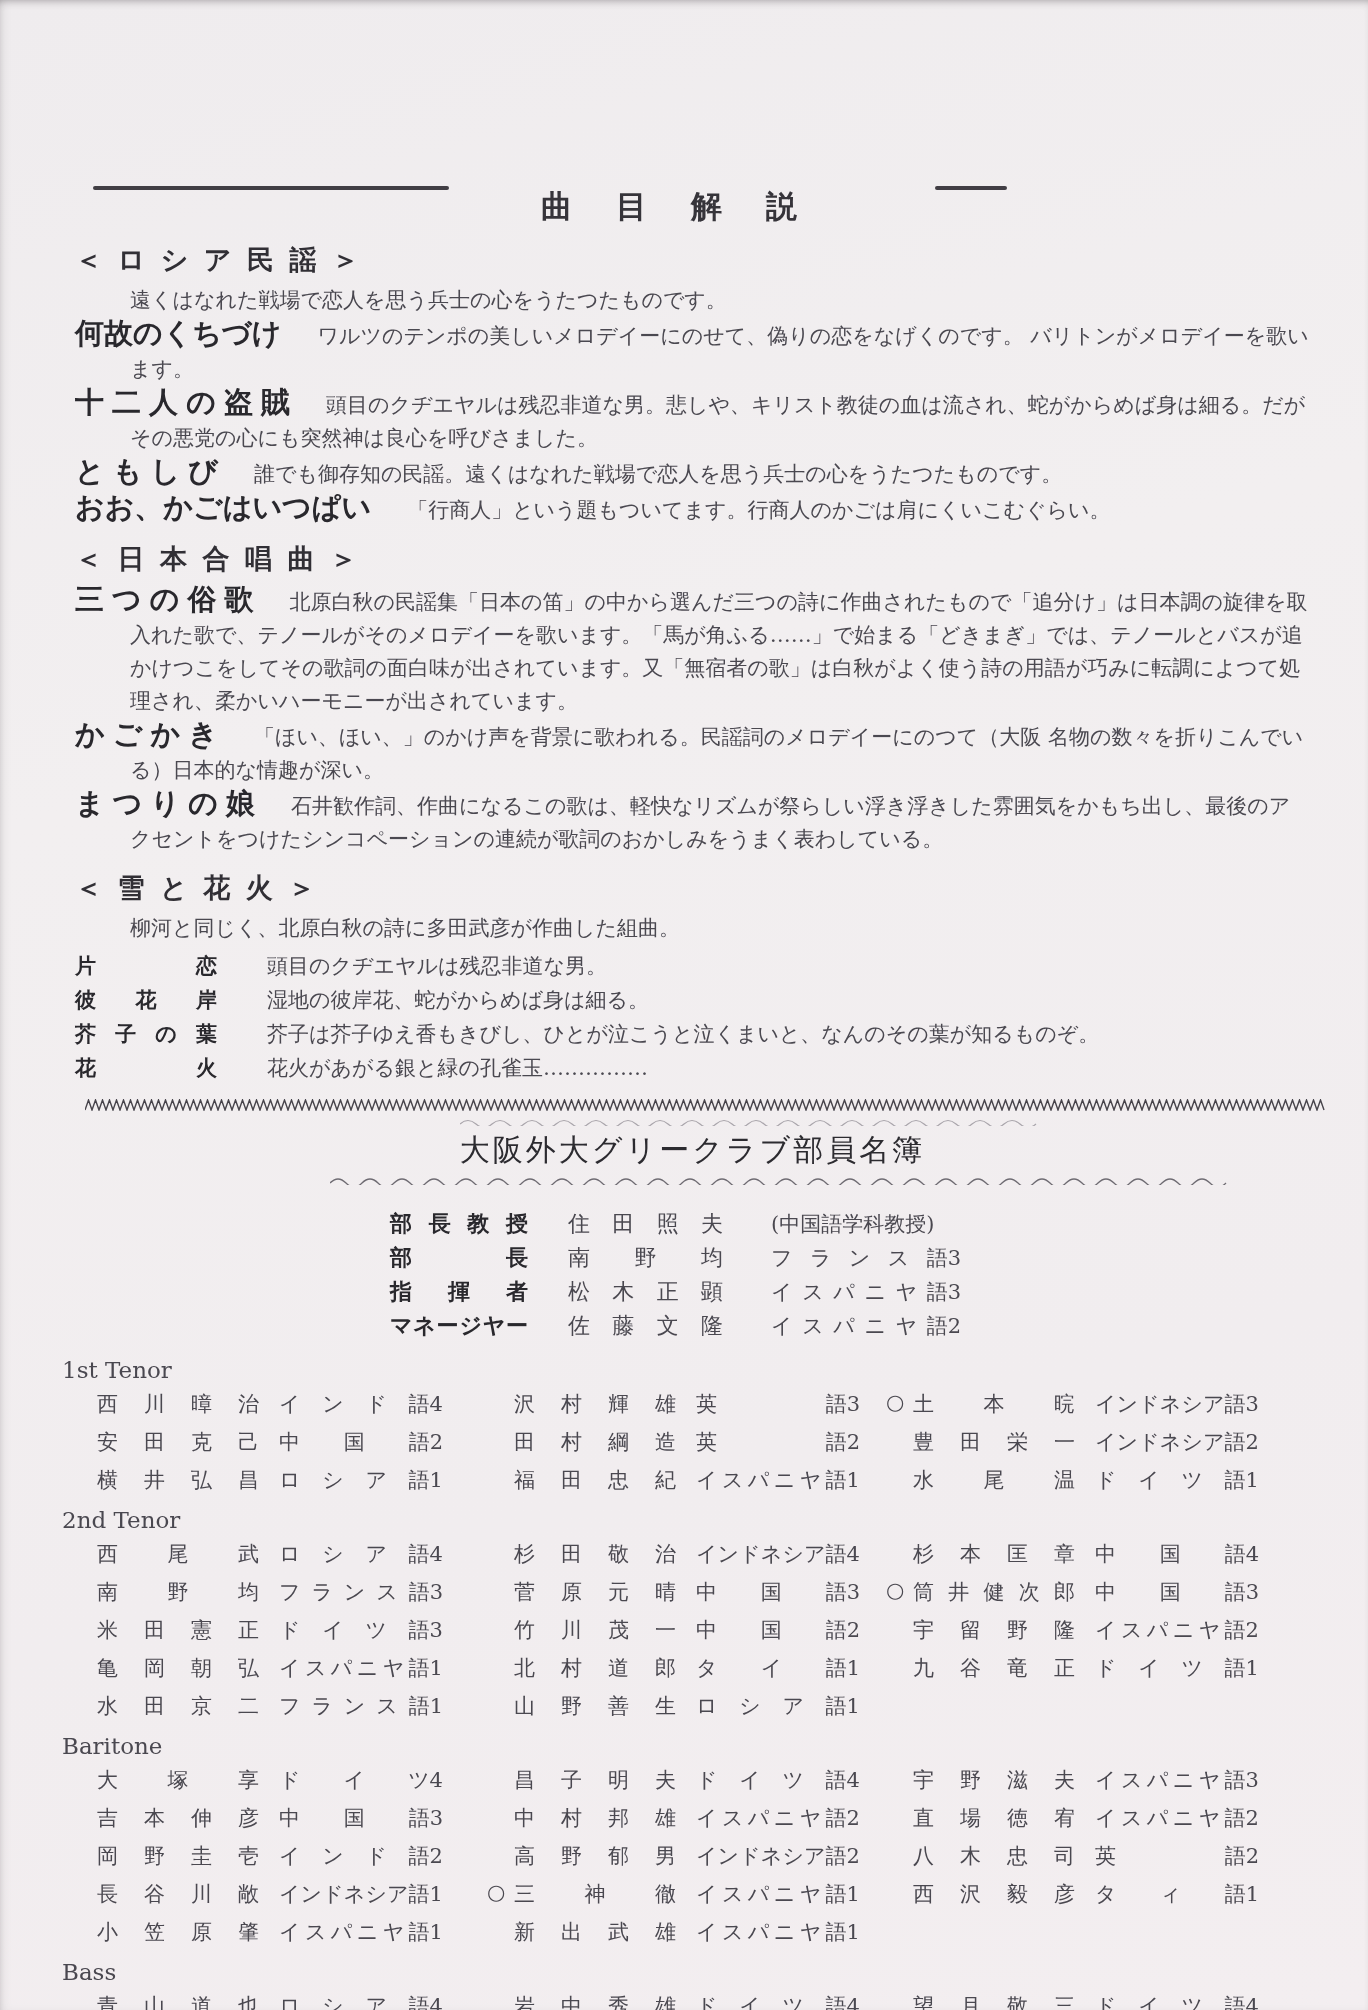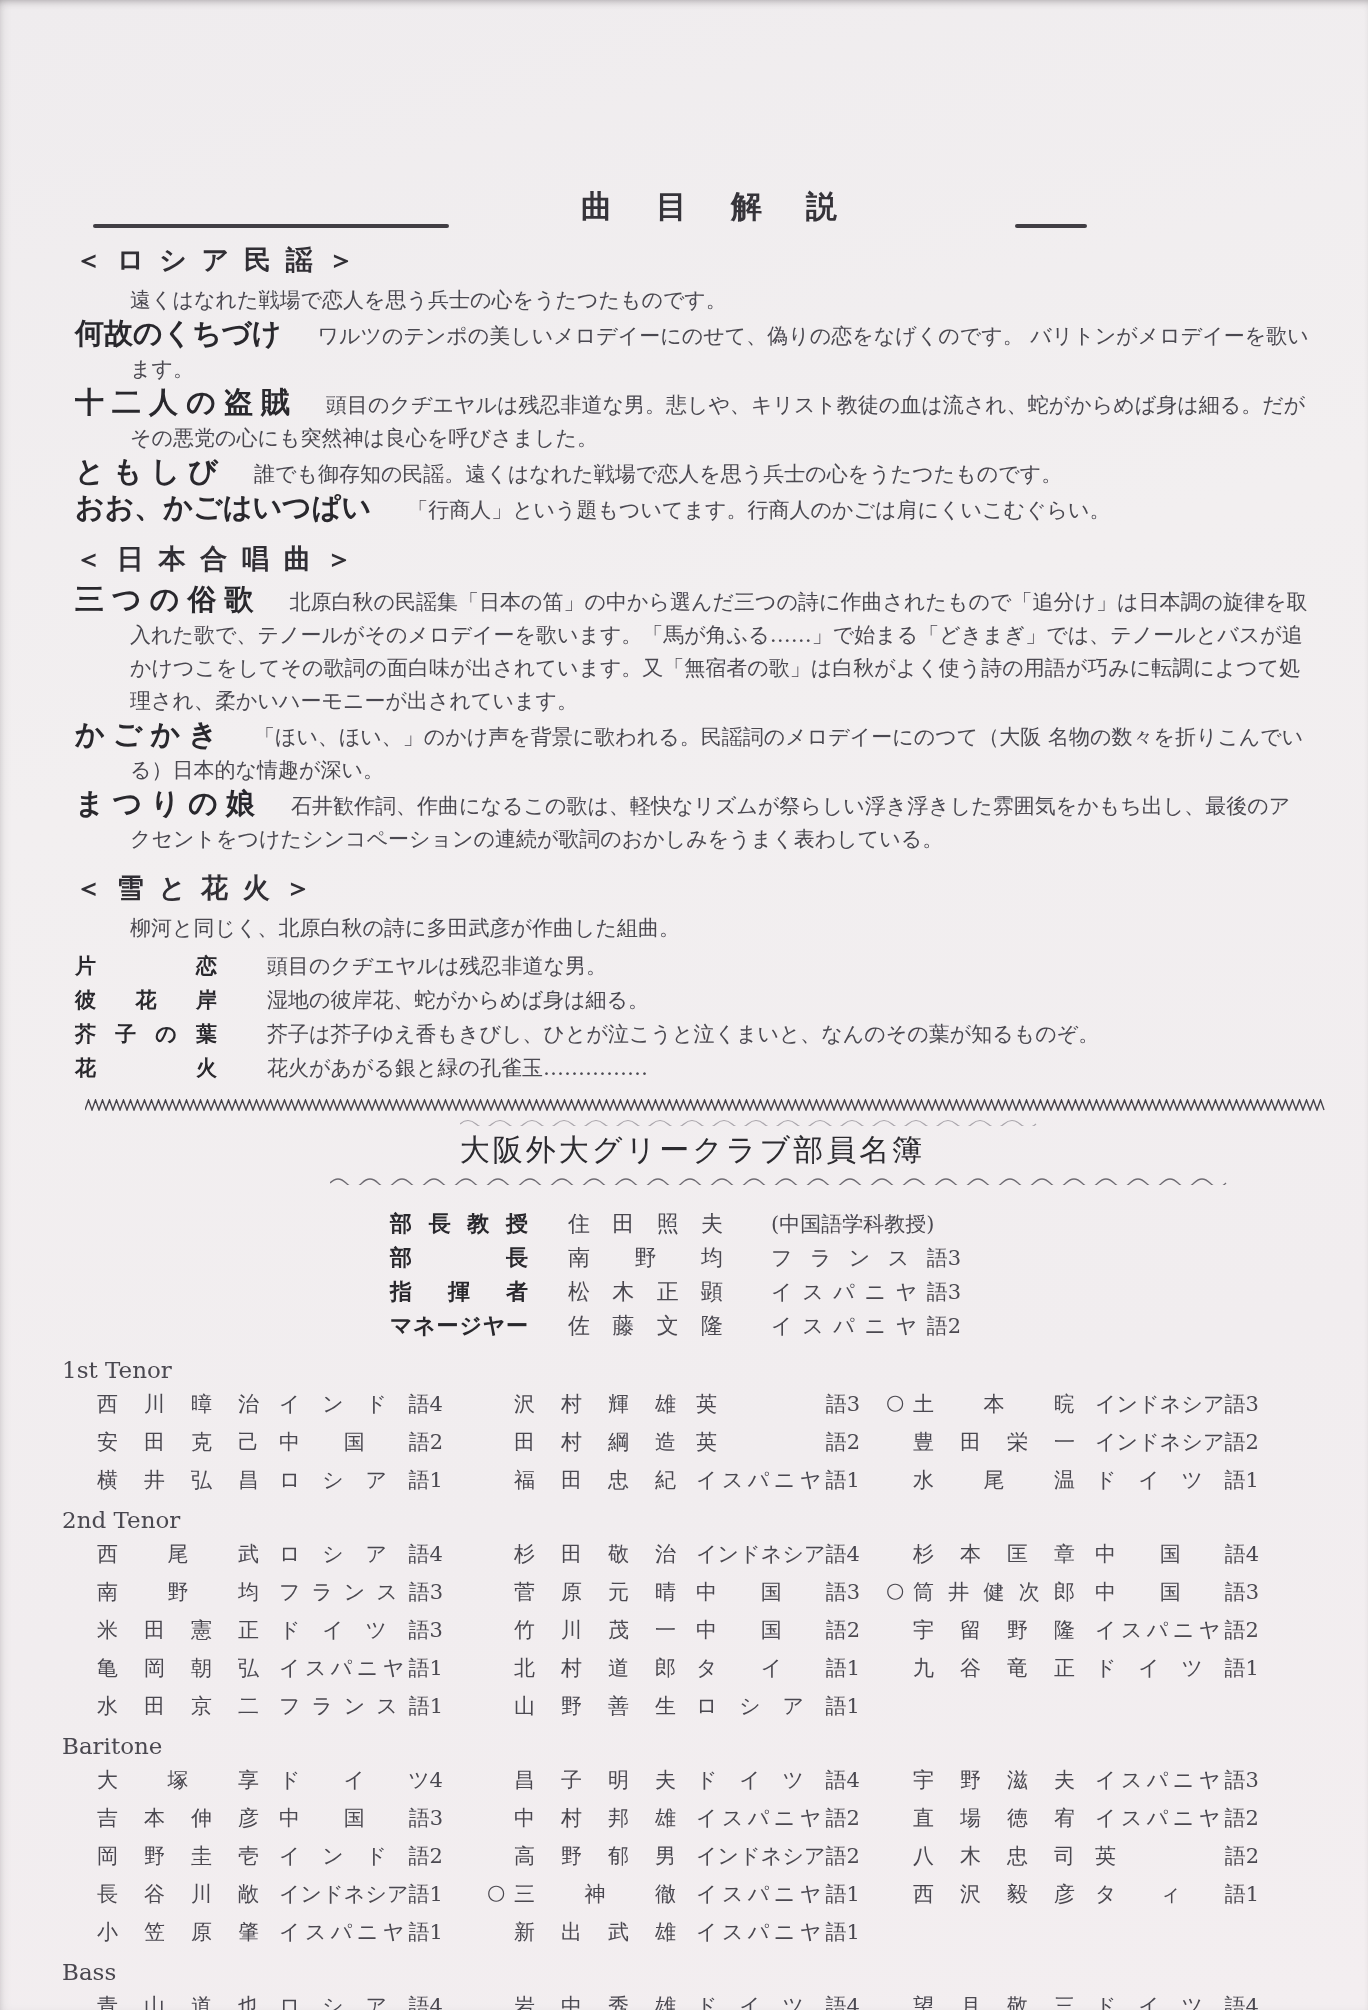--- a/index.html
+++ b/index.html
@@ -11,33 +11,33 @@
     overflow:hidden;
   }
   .page{
     position:relative;width:1368px;height:2010px;
     background:linear-gradient(165deg,#efecee 0%,#f2eff0 35%,#f1edef 70%,#f3eef0 100%);
     box-shadow:inset 0 6px 10px -6px rgba(60,55,60,.45), inset 6px 0 14px -10px rgba(60,55,60,.35);
   }
   .content{padding:0 58px 0 75px;}
 
   
-  .doc-header{display:flex;align-items:flex-end;padding-top:186px;gap:40px;}
+  .doc-header{display:flex;align-items:flex-start;padding-top:186px;}
   .rule{height:4px;background:#413e44;border-radius:2px;}
   .rule-left{width:356px;margin-left:18px;}
   .rule-right{width:72px;}
   .doc-title{
     margin:0 94px 0 92px;
     font-size:31px;font-weight:bold;letter-spacing:44px;
     white-space:nowrap;color:#36343a;
   }
 
   
   .sec-head{
-    font-family:Liberation Serif, serif;
+    font-family:Liberation Sans, sans-serif;
     font-weight:bold;font-size:27px;letter-spacing:4px;
     color:#312f35;margin:14px 0 6px 0;
   }
   .sec-intro{font-size:21px;line-height:33px;margin:0 0 0 55px;}
   .exp-item{
     font-size:21px;line-height:33px;
     padding-left:55px;text-indent:-55px;
     margin:0;
   }
   .exp-label{

